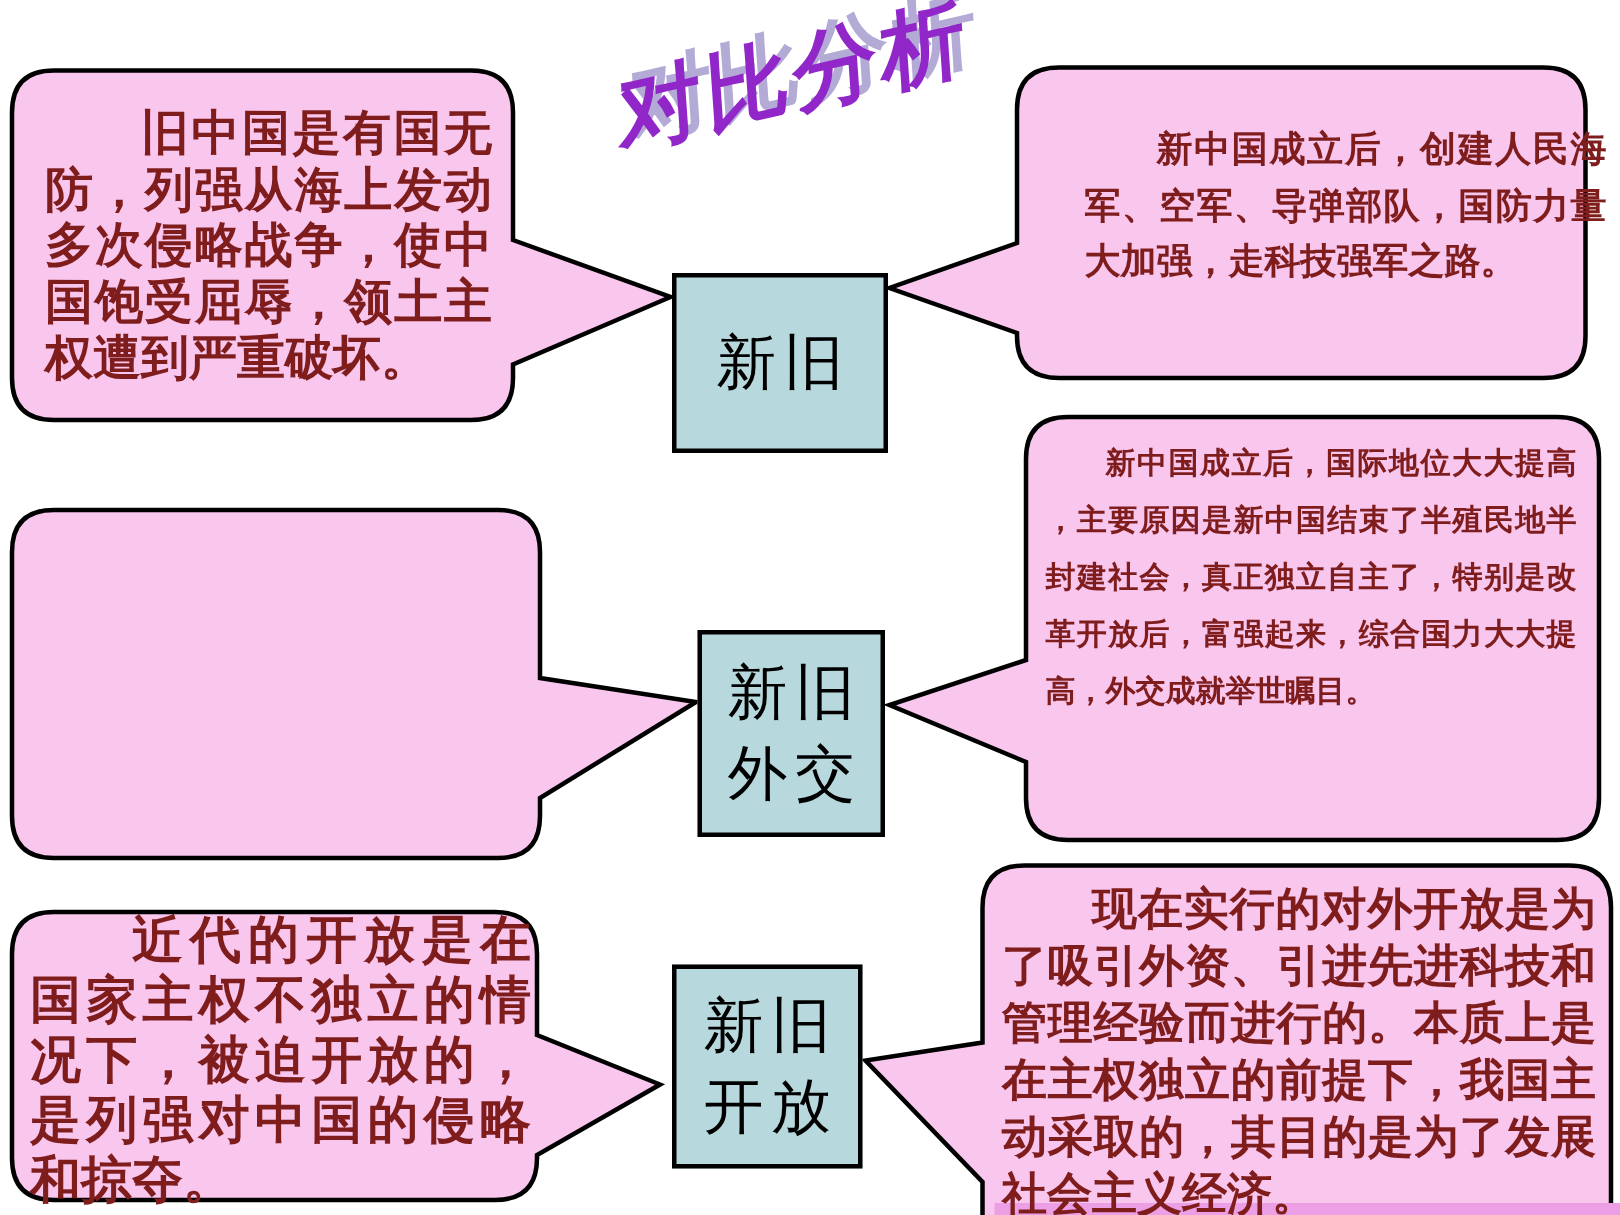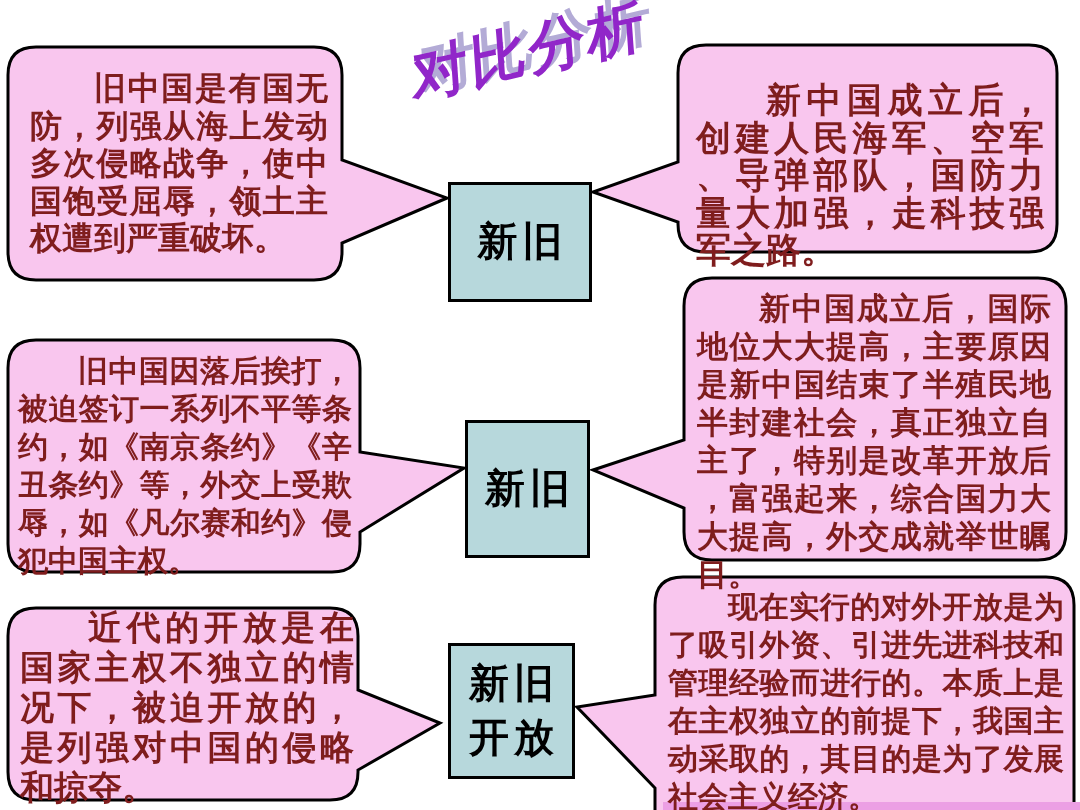--- a/index.html
+++ b/index.html
@@ -28,21 +28,20 @@
     border:3px solid #000000;
     box-sizing:border-box;
     display:flex;
     flex-direction:column;
     align-items:center;
     justify-content:center;
     color:#000000;
     font-size:40px;
     line-height:54px;
     letter-spacing:5px;
-    font-weight:bold;
   }
   .topic-box span{display:block;text-indent:5px;}
   #slide-title{
     position:absolute;
     left:412px;top:40px;
     font-size:57px;
     font-weight:bold;
     color:#9126c9;
     letter-spacing:3px;
     white-space:nowrap;
@@ -77,27 +76,27 @@
   </svg>
 
   <div id="bottom-strip"></div>
 
   <div id="slide-title">对比分析</div>
 
   <div class="speech" style="left:30px;top:70px;width:298px;font-size:32px;line-height:37.5px;">旧中国是有国无防，列强从海上发动多次侵略战争，使中国饱受屈辱，领土主权遭到严重破坏。</div>
   <div class="topic-box" style="left:448px;top:182px;width:144px;height:120px;">
     <span>新旧</span>
   </div>
-  <div class="speech" style="left:696px;top:82px;width:348px;font-size:35px;line-height:37.5px;">新中国成立后，创建人民海军、空军、导弹部队，国防力量大加强，走科技强军之路。</div>
+  <div class="speech" style="left:723px;top:82px;width:348px;font-size:24px;line-height:37.5px;">新中国成立后，创建人民海军、空军、导弹部队，国防力量大加强，走科技强军之路。</div>
 
-  <div class="speech" style="left:18px;top:352px;width:334px;font-size:30px;line-height:38px;">旧中国因落后挨打，被迫签订一系列不平等条约，如《南京条约》《辛丑条约》等，外交上受欺辱，如《凡尔赛和约》侵犯中国主权。</div>
   <div class="topic-box" style="left:465px;top:420px;width:125px;height:138px;">
     <span>新旧</span>
+    <span>外交</span>
   </div>
-  <div class="speech" style="left:697px;top:290px;width:354px;font-size:31px;line-height:38px;">新中国成立后，国际地位大大提高，主要原因是新中国结束了半殖民地半封建社会，真正独立自主了，特别是改革开放后，富强起来，综合国力大大提高，外交成就举世瞩目。</div>
+  <div class="speech" style="left:697px;top:290px;width:354px;font-size:20px;line-height:38px;">新中国成立后，国际地位大大提高，主要原因是新中国结束了半殖民地半封建社会，真正独立自主了，特别是改革开放后，富强起来，综合国力大大提高，外交成就举世瞩目。</div>
 
   <div class="speech" style="left:20px;top:608px;width:334px;font-size:34px;line-height:40px;">近代的开放是在国家主权不独立的情况下，被迫开放的，是列强对中国的侵略和掠夺。</div>
   <div class="topic-box" style="left:448px;top:643px;width:127px;height:136px;">
     <span>新旧</span>
     <span>开放</span>
   </div>
   <div class="speech" style="left:668px;top:588px;width:396px;font-size:30px;line-height:38px;">现在实行的对外开放是为了吸引外资、引进先进科技和管理经验而进行的。本质上是在主权独立的前提下，我国主动采取的，其目的是为了发展社会主义经济。</div>
 
 </div>
 

